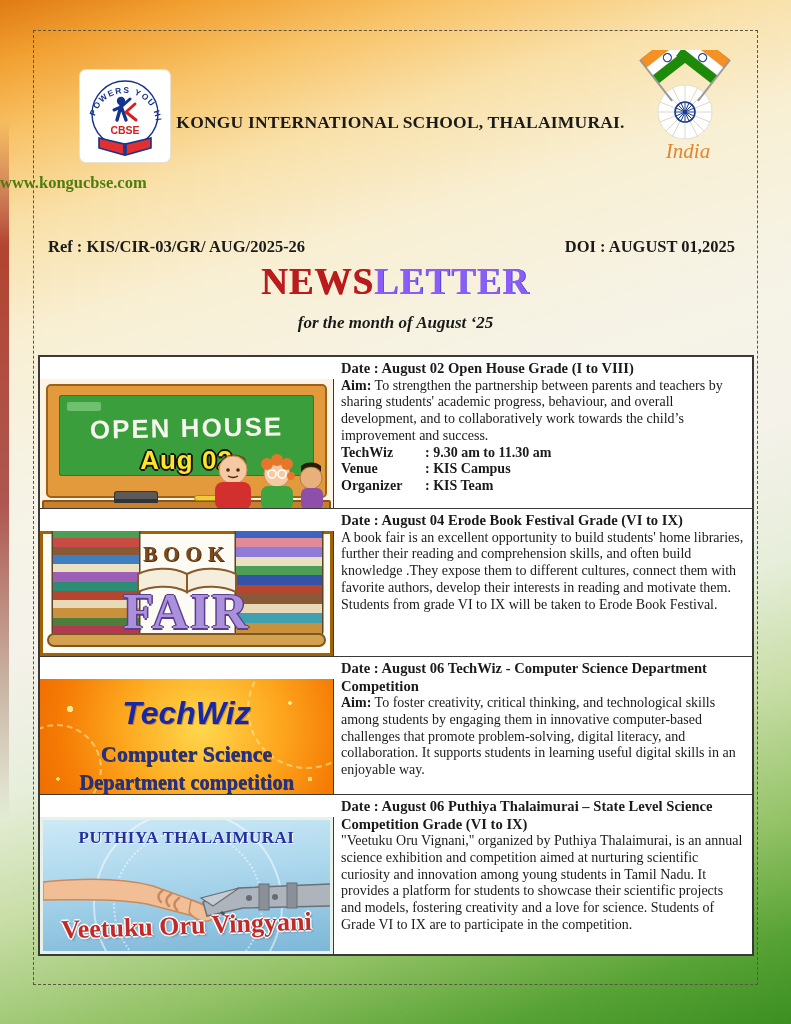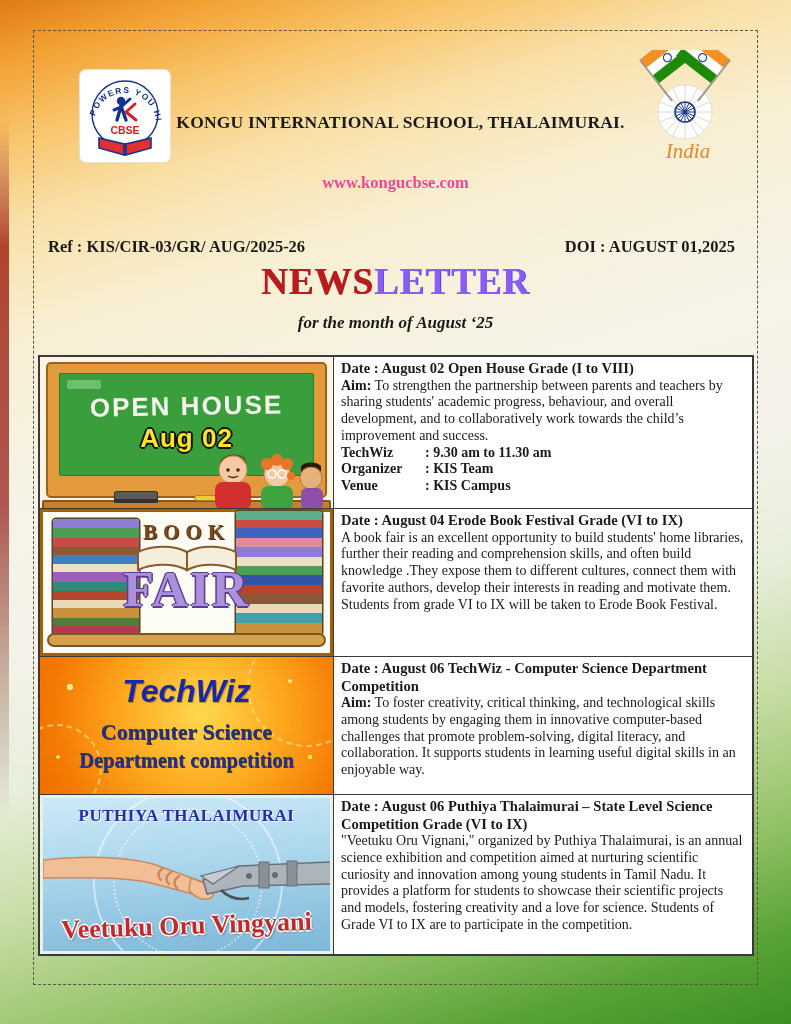--- a/index.html
+++ b/index.html
@@ -19,41 +19,41 @@
       rgba(150,35,30,.75) 55%, rgba(120,60,30,.35) 80%, rgba(120,60,30,0) 100%); }
   .frame { position:absolute; left:33px; right:33px; top:30px; bottom:39px;
     border:1px dashed #5c5544; }
 
   
   .logo-box { position:absolute; left:80px; top:70px; width:90px; height:92px;
     background:#fff; border-radius:6px; box-shadow:0 0 0 1px #e8e2d2; }
   .school-name { position:absolute; top:112px; left:120px; right:110px; text-align:center;
     font-size:17.5px; font-weight:bold; letter-spacing:.2px; }
   .flags-box { position:absolute; top:50px; right:47px; width:118px; height:118px; }
-  .website { position:absolute; top:173px; left:0; right:0; text-align:center;
-    font-size:16.5px; font-weight:bold; color:#ec4899; }
+  .website { position:absolute; top:173px; left:0; right:0; 
+    font-size:16.5px; font-weight:bold; color:#4d7c0f; }
 
   .ref-row { position:absolute; top:237px; left:48px; right:56px;
     display:flex; justify-content:space-between; font-size:16.5px; font-weight:bold; }
 
   .nl-title { position:absolute; top:260px; left:0; right:0; text-align:center;
     font-size:37px; font-weight:bold; letter-spacing:1px;
     font-family:"Liberation Serif", serif; }
   .nl-title .t1 { color:#b91c1c; text-shadow:.6px 0 #bd0711; }
   .nl-title .t2 { color:#8b5cf6; text-shadow:.6px 0 #2b3bd6; }
   .nl-sub { position:absolute; top:313px; left:0; right:0; text-align:center;
     font-size:17px; font-weight:bold; font-style:italic; }
 
   
   .events { position:absolute; top:355px; left:38px; width:716px;
     border:2px solid #3a3a3a; background:#fff; }
   .ev-row { display:flex; border-bottom:1.5px solid #3a3a3a; }
   .ev-row:last-child { border-bottom:none; }
   .ev-img { width:294px; flex:0 0 294px; position:relative; overflow:hidden;
-    border-right:1.5px solid #3a3a3a; }
+    border-right:1.5px solid #3a3a3a;margin-top:22px; }
   .ev-text { flex:1; padding:3px 8px 2px 7px; font-size:14px; line-height:1.2;
     overflow:hidden; }
   .ev-text .hd { font-weight:bold; font-size:14.6px; }
   .ev-text p { margin:0; }
   .detail-line { display:flex; font-weight:bold; }
   .detail-line .lbl { width:84px; flex:0 0 84px; }
   .r1 { height:152px; } .r2 { height:148px; } .r3 { height:138px; } .r4 { height:159px; }
 
   
   .art-openhouse { width:100%; height:100%; background:#fdf4e4; padding:5px 6px 10px 6px; }
@@ -256,26 +256,26 @@
       </div>
     </div>
     <div class="ev-text">
       <div class="hd">Date : August 02 Open House Grade (I to VIII)</div>
       <p><b>Aim:</b><span> To strengthen the partnership between parents and teachers by sharing students' academic progress, behaviour, and overall development, and to collaboratively work towards the child’s improvement and success.</span></p>
       <div class="detail-line">
         <span class="lbl">TechWiz</span>
         <span>: 9.30 am to 11.30 am</span>
       </div>
       <div class="detail-line">
+        <span class="lbl">Venue</span>
+        <span>: KIS Campus</span>
+      </div>
+      <div class="detail-line">
         <span class="lbl">Organizer</span>
         <span>: KIS Team</span>
-      </div>
-      <div class="detail-line">
-        <span class="lbl">Venue</span>
-        <span>: KIS Campus</span>
       </div>
     </div>
   </div>
 
   <div class="ev-row r2">
     <div class="ev-img">
       <div class="art-bookfair">
         <div class="bf-stack left"></div>
         <div class="bf-stack right"></div>
         <div class="bf-book-word">BOOK</div>

